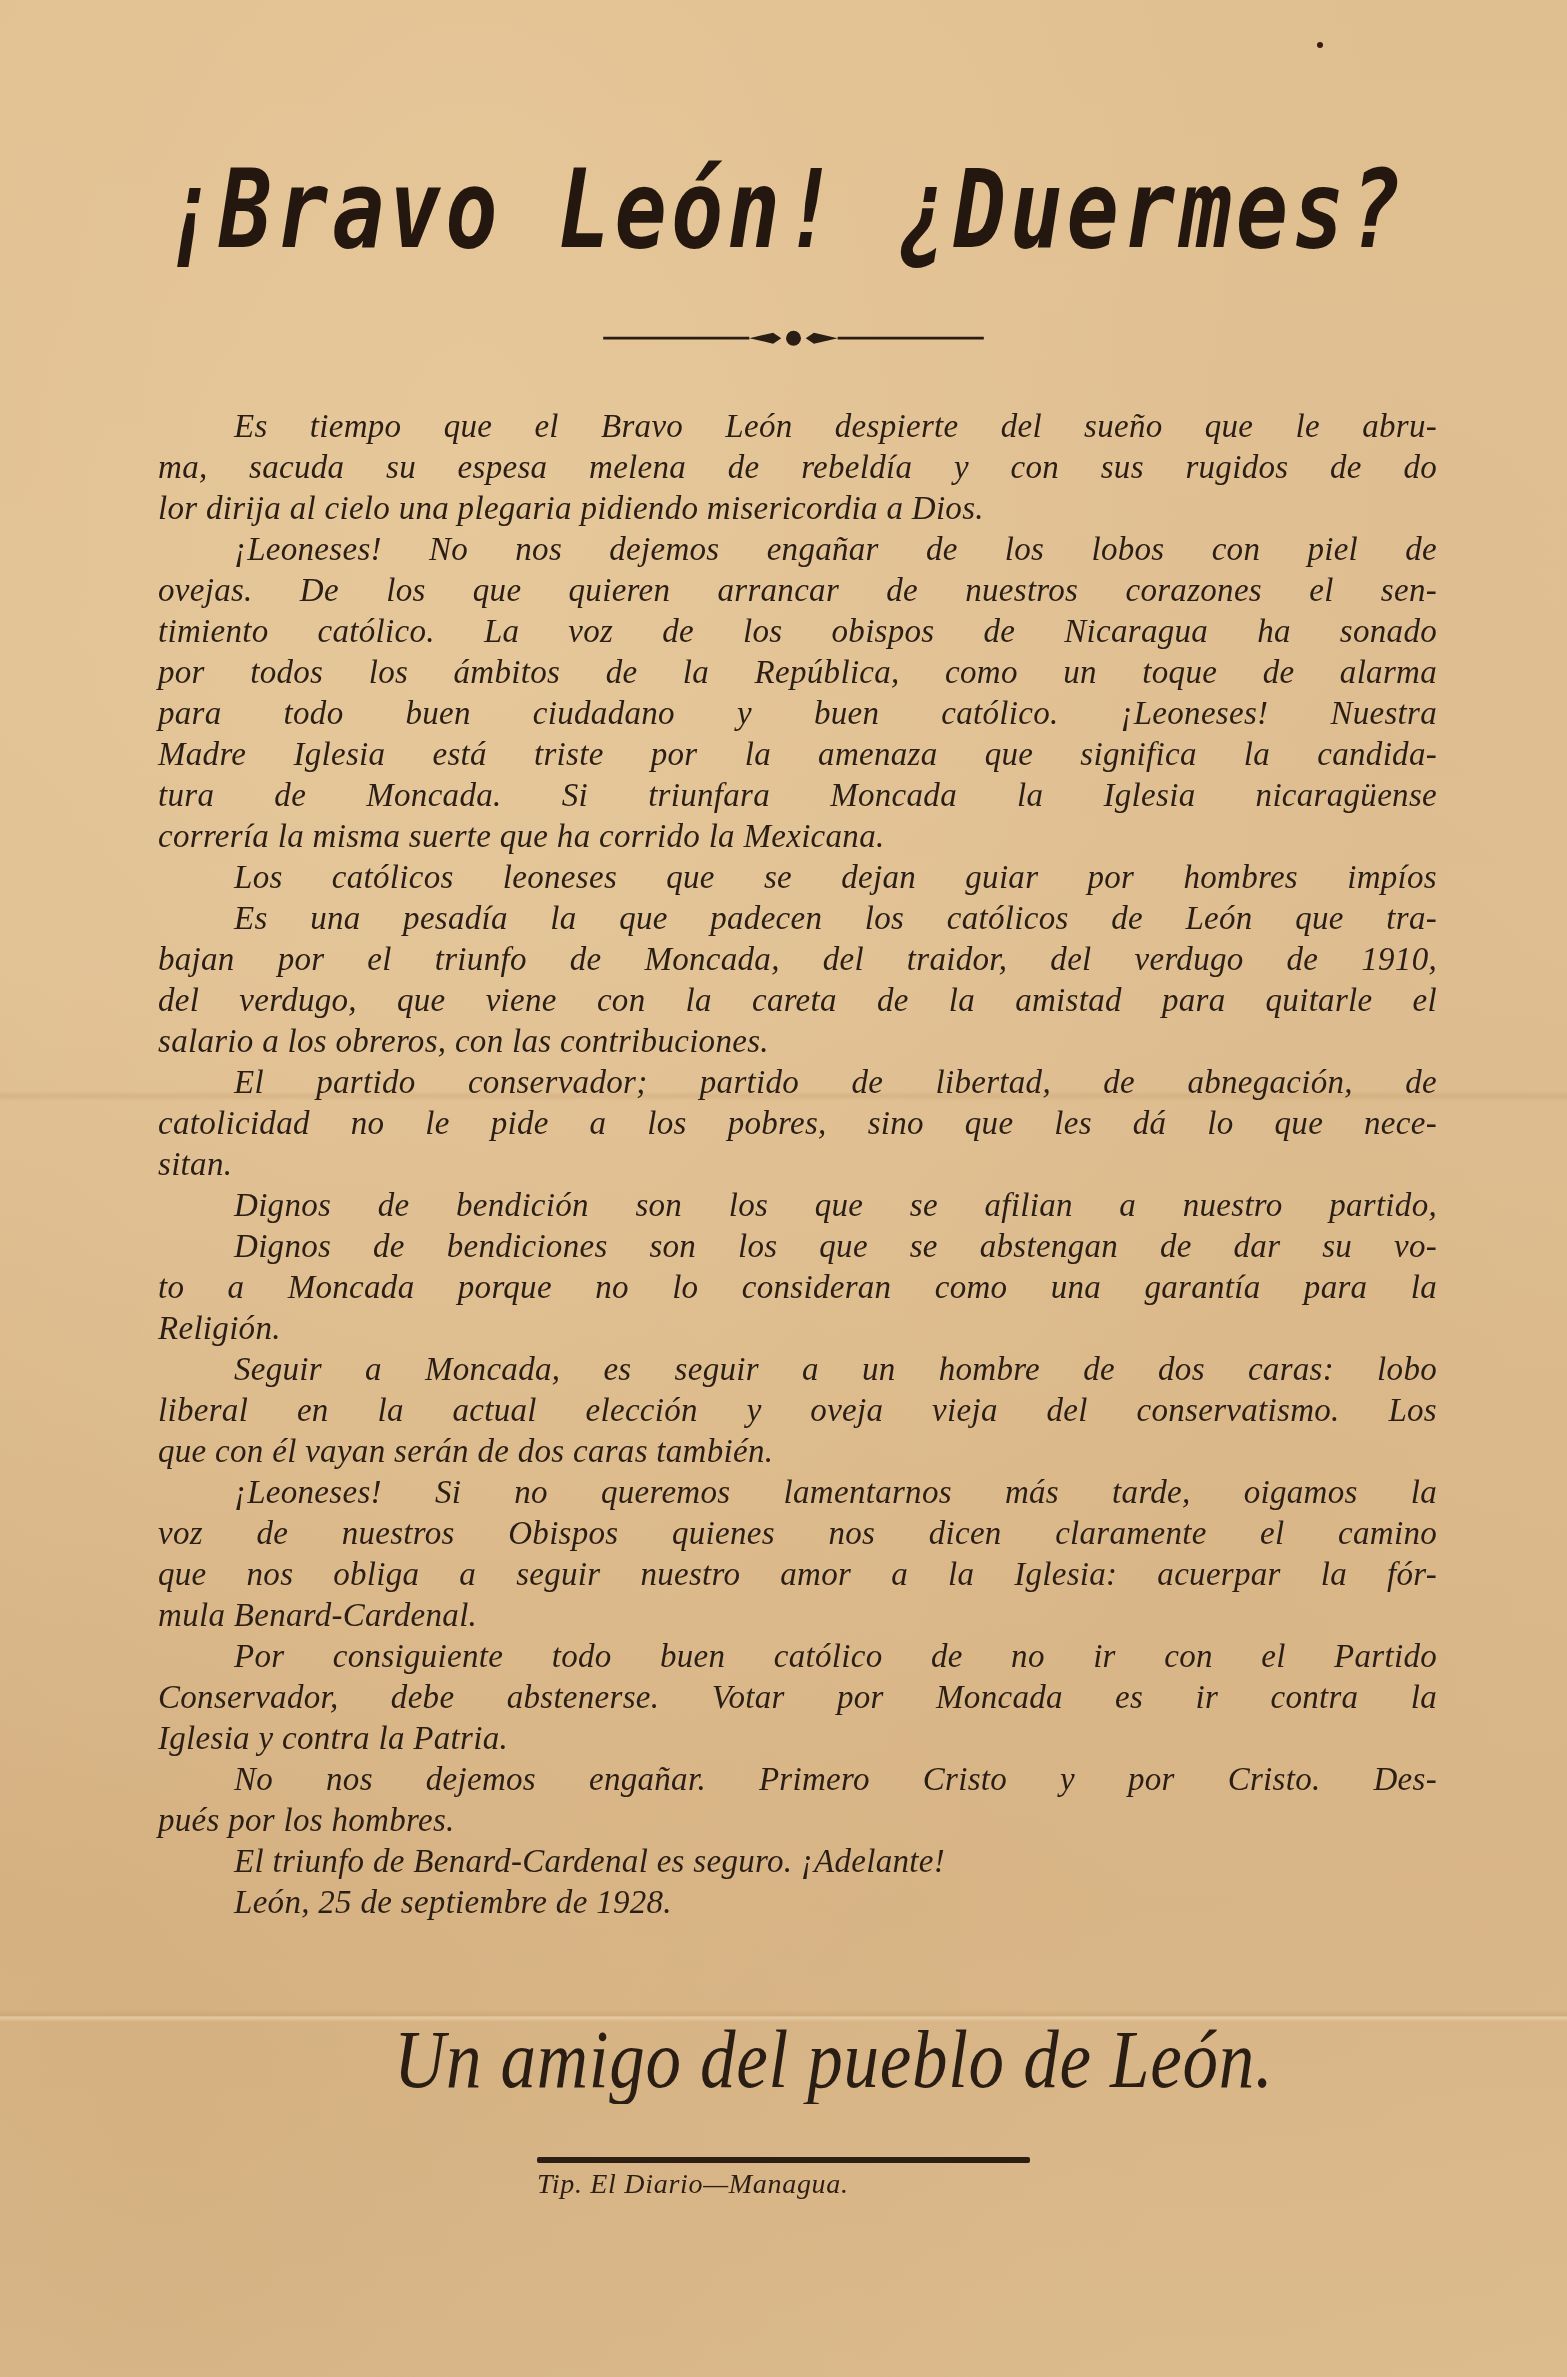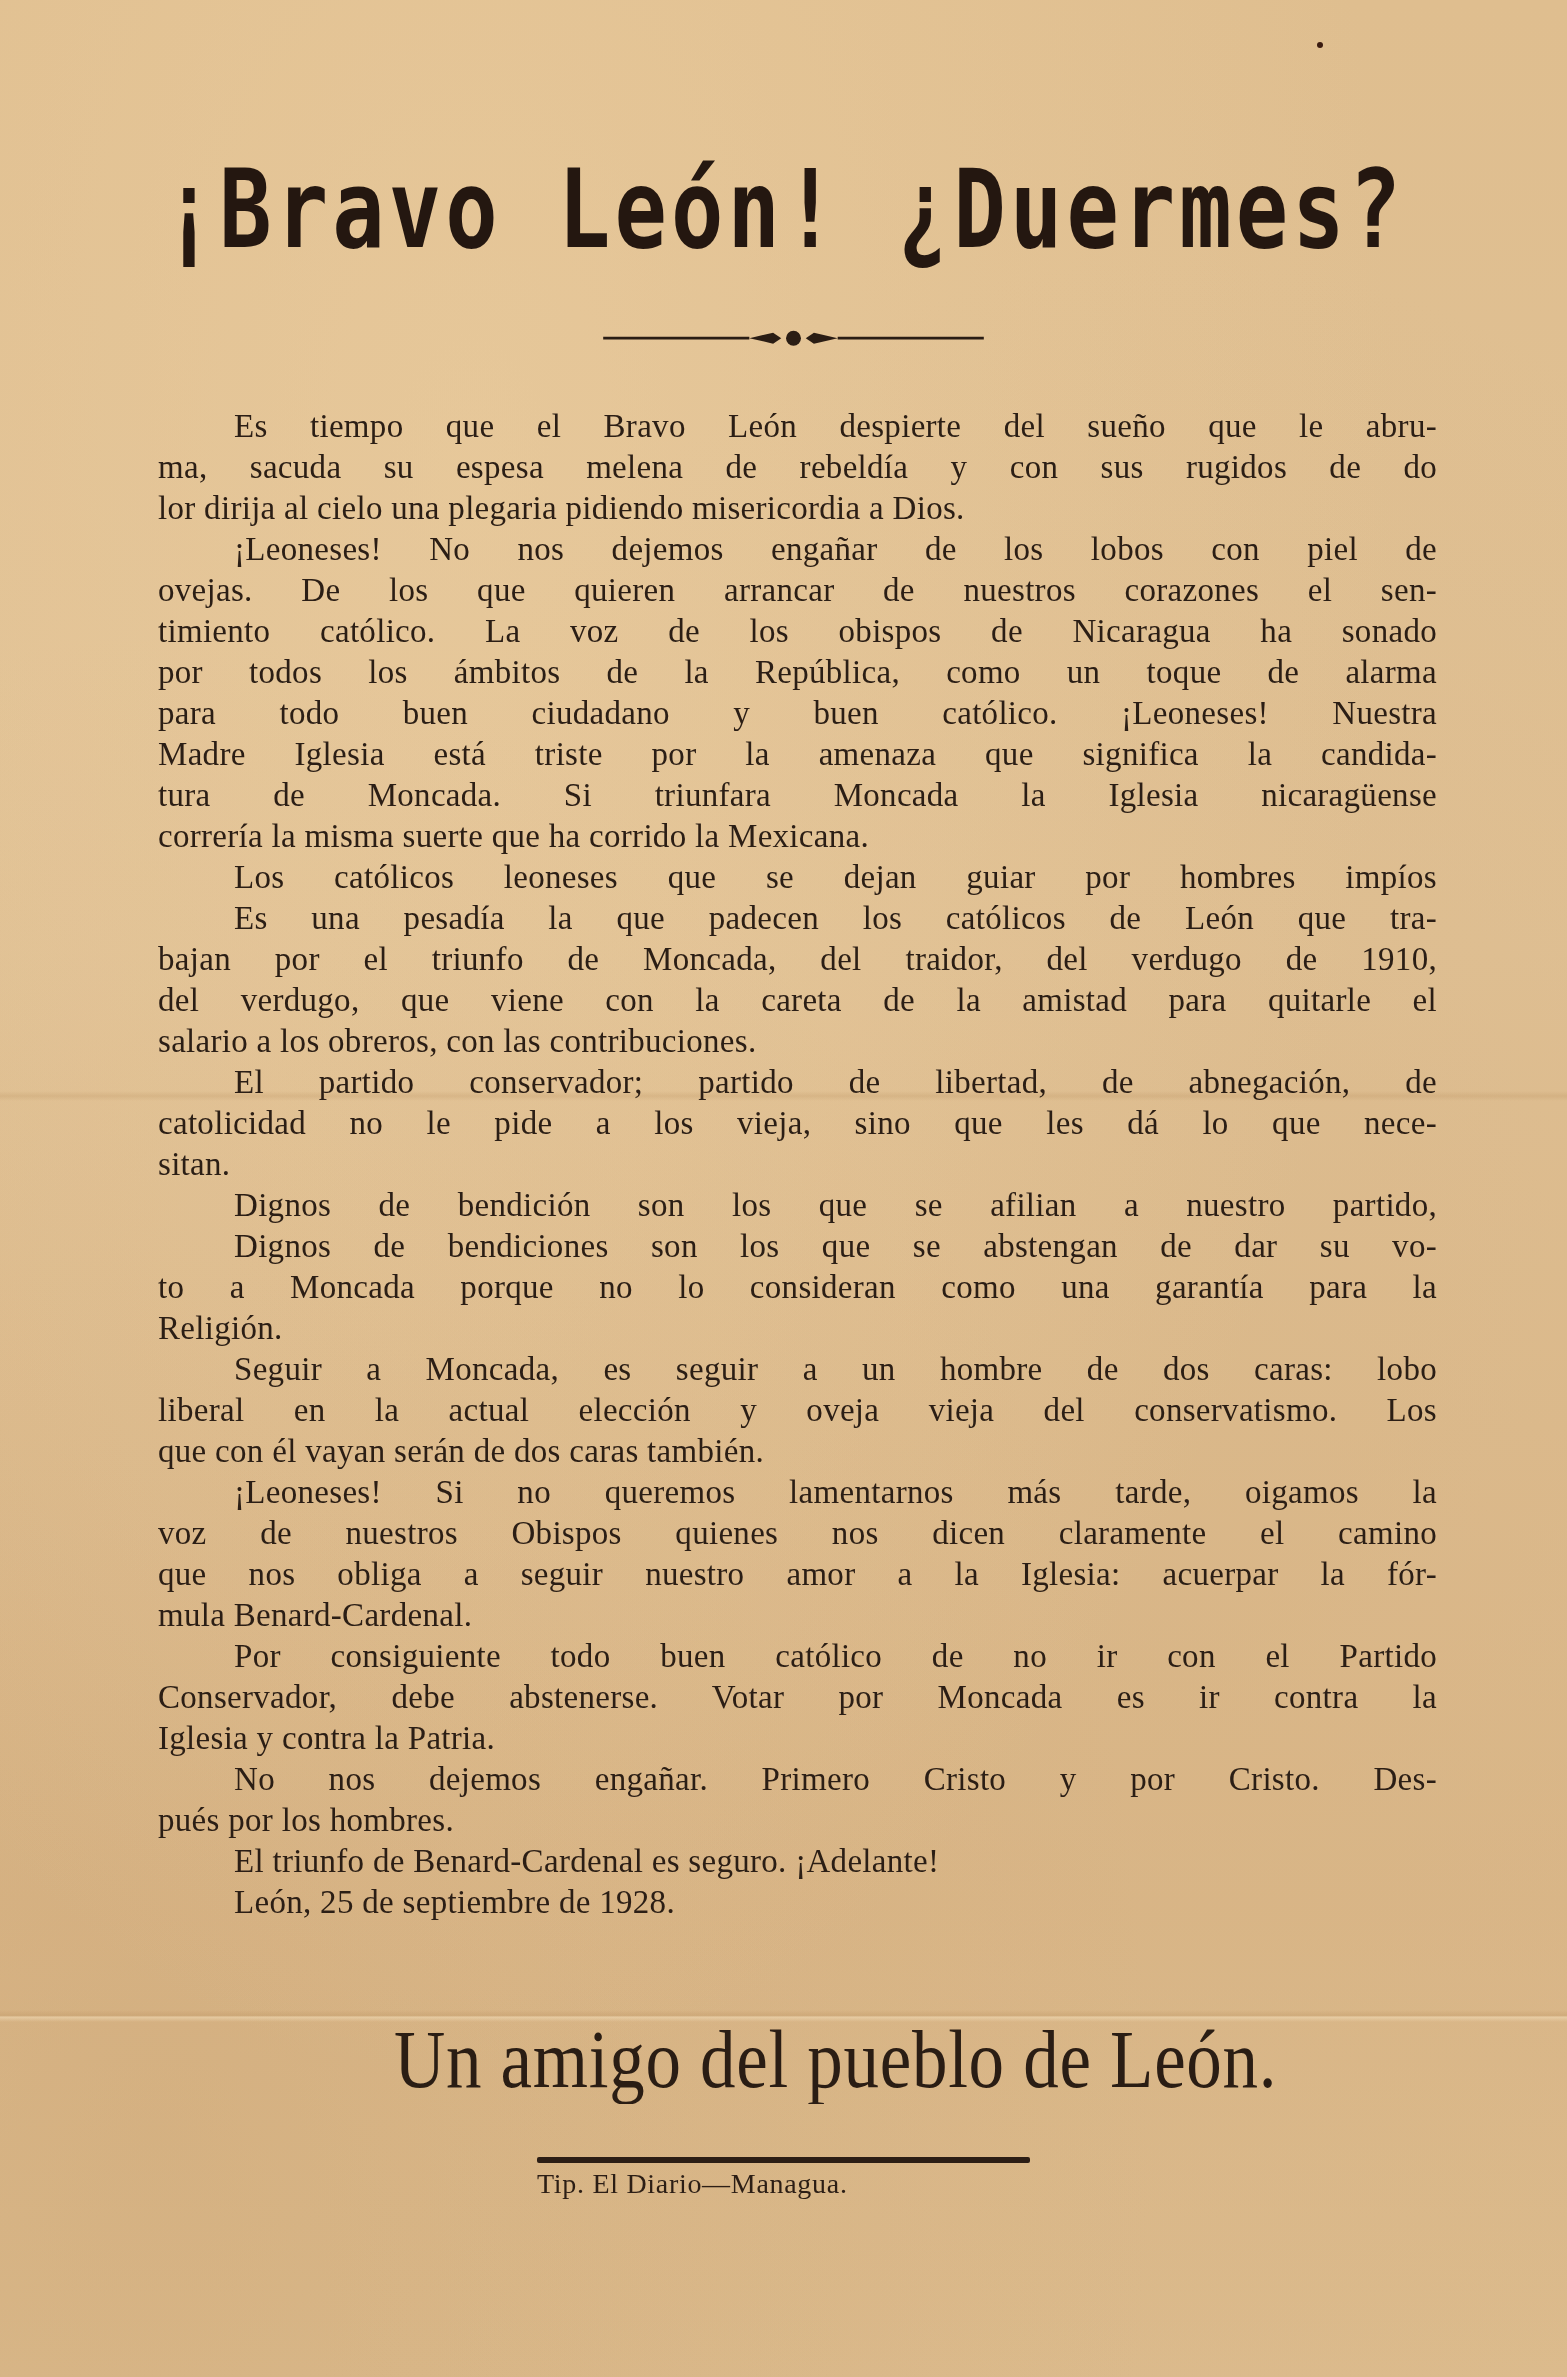--- a/index.html
+++ b/index.html
@@ -12,20 +12,21 @@
   .paper {
     position: relative;
     width: 1568px;
     height: 2377px;
     background:
       radial-gradient(ellipse at 30% 20%, rgba(236,206,160,0.55), rgba(236,206,160,0) 60%),
       radial-gradient(ellipse at 75% 70%, rgba(214,178,130,0.5), rgba(214,178,130,0) 60%),
       radial-gradient(ellipse at 10% 90%, rgba(200,160,110,0.35), rgba(200,160,110,0) 50%),
       linear-gradient(180deg, #dfbe8f 0%, #e0c195 40%, #dab789 80%, #ddbd8f 100%);
     color: #2a1d14;
+    font-style: italic;
   }
   
   .fold {
     position: absolute;
     left: 0; right: 0;
     top: 2010px;
     height: 12.2px;
     background: linear-gradient(180deg, rgba(190,150,100,0) 0%, rgba(190,150,100,0.35) 45%, rgba(245,225,190,0.5) 60%, rgba(190,150,100,0) 100%);
   }
   .fold2 {
@@ -141,21 +142,21 @@
       <div class="line">para todo buen ciudadano y buen católico. ¡Leoneses! Nuestra</div>
       <div class="line">Madre Iglesia está triste por la amenaza que significa la candida-</div>
       <div class="line">tura de Moncada. Si triunfara Moncada la Iglesia nicaragüense</div>
       <div class="line last">correría la misma suerte que ha corrido la Mexicana.</div>
       <div class="line indent">Los católicos leoneses que se dejan guiar por hombres impíos</div>
       <div class="line indent">Es una pesadía la que padecen los católicos de León que tra-</div>
       <div class="line">bajan por el triunfo de Moncada, del traidor, del verdugo de 1910,</div>
       <div class="line">del verdugo, que viene con la careta de la amistad para quitarle el</div>
       <div class="line last">salario a los obreros, con las contribuciones.</div>
       <div class="line indent">El partido conservador; partido de libertad, de abnegación, de</div>
-      <div class="line">catolicidad no le pide a los vieja, sino que les dá lo que nece-</div>
+      <div class="line">catolicidad no le pide a los pobres, sino que les dá lo que nece-</div>
       <div class="line last">sitan.</div>
       <div class="line indent">Dignos de bendición son los que se afilian a nuestro partido,</div>
       <div class="line indent">Dignos de bendiciones son los que se abstengan de dar su vo-</div>
       <div class="line">to a Moncada porque no lo consideran como una garantía para la</div>
       <div class="line last">Religión.</div>
       <div class="line indent">Seguir a Moncada, es seguir a un hombre de dos caras: lobo</div>
       <div class="line">liberal en la actual elección y oveja vieja del conservatismo. Los</div>
       <div class="line last">que con él vayan serán de dos caras también.</div>
       <div class="line indent">¡Leoneses! Si no queremos lamentarnos más tarde, oigamos la</div>
       <div class="line">voz de nuestros Obispos quienes nos dicen claramente el camino</div>

